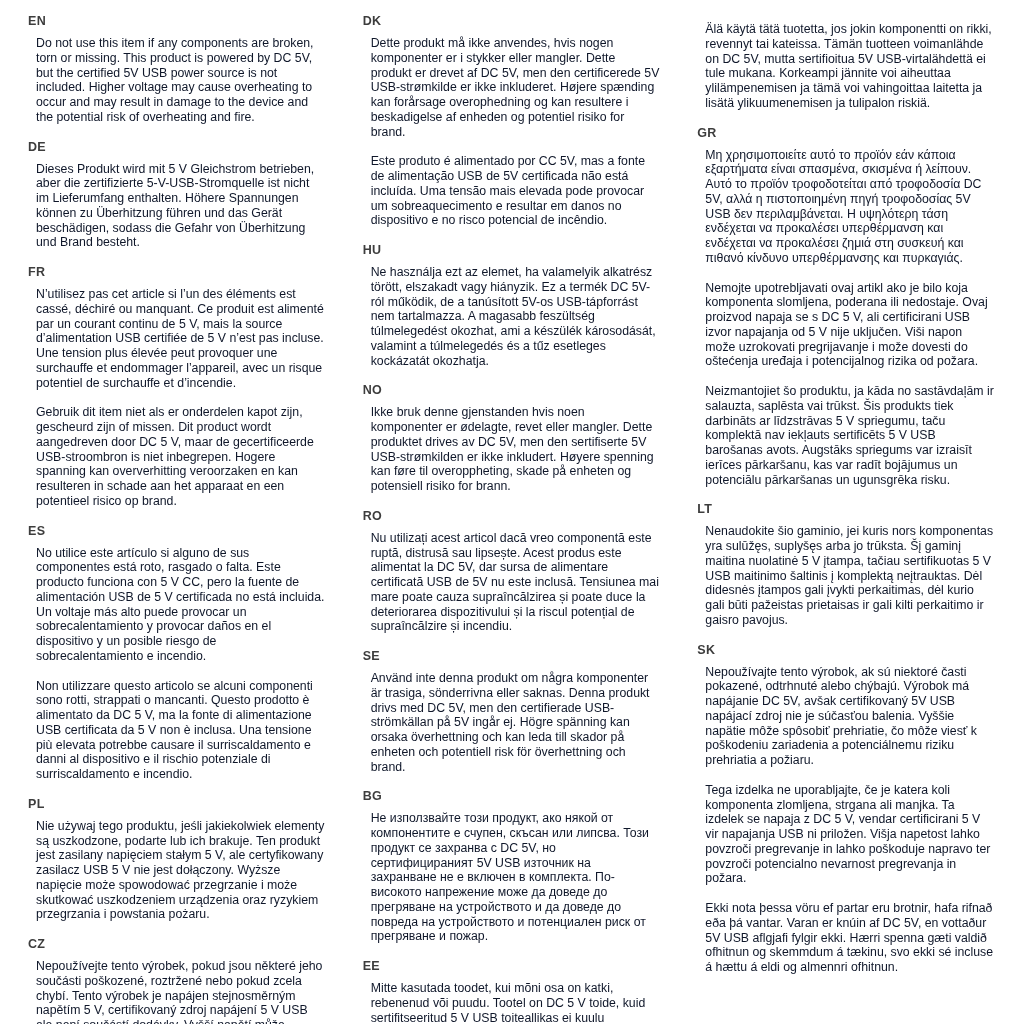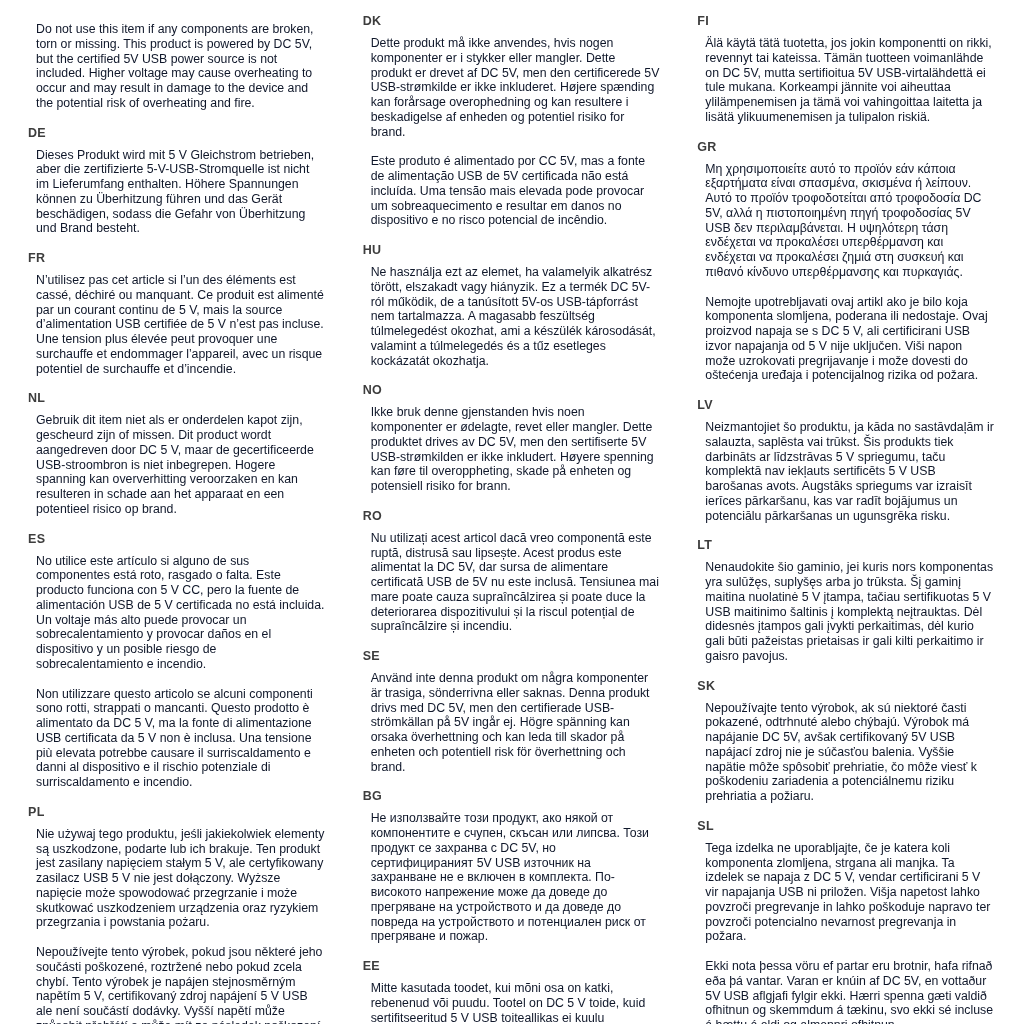--- a/index.html
+++ b/index.html
@@ -43,46 +43,47 @@
     color: #0f172a;
     text-align: left;
   }
 </style>
 </head>
 <body>
 
 <div class="doc">
     <div class="column">
       <div class="section">
+        <div class="lang">EN</div>
         <p class="text">Do not use this item if any components are broken, torn or missing. This product is powered by DC 5V, but the certified 5V USB power source is not included. Higher voltage may cause overheating to occur and may result in damage to the device and the potential risk of overheating and fire.</p>
       </div>
       <div class="section">
         <div class="lang">DE</div>
         <p class="text">Dieses Produkt wird mit 5 V Gleichstrom betrieben, aber die zertifizierte 5-V-USB-Stromquelle ist nicht im Lieferumfang enthalten. Höhere Spannungen können zu Überhitzung führen und das Gerät beschädigen, sodass die Gefahr von Überhitzung und Brand besteht.</p>
       </div>
       <div class="section">
         <div class="lang">FR</div>
         <p class="text">N’utilisez pas cet article si l’un des éléments est cassé, déchiré ou manquant. Ce produit est alimenté par un courant continu de 5 V, mais la source d’alimentation USB certifiée de 5 V n’est pas incluse. Une tension plus élevée peut provoquer une surchauffe et endommager l’appareil, avec un risque potentiel de surchauffe et d’incendie.</p>
       </div>
       <div class="section">
-        <div class="lang">NL</div>
         <p class="text">Gebruik dit item niet als er onderdelen kapot zijn, gescheurd zijn of missen. Dit product wordt aangedreven door DC 5 V, maar de gecertificeerde USB-stroombron is niet inbegrepen. Hogere spanning kan oververhitting veroorzaken en kan resulteren in schade aan het apparaat en een potentieel risico op brand.</p>
       </div>
       <div class="section">
         <div class="lang">ES</div>
         <p class="text">No utilice este artículo si alguno de sus componentes está roto, rasgado o falta. Este producto funciona con 5 V CC, pero la fuente de alimentación USB de 5 V certificada no está incluida. Un voltaje más alto puede provocar un sobrecalentamiento y provocar daños en el dispositivo y un posible riesgo de sobrecalentamiento e incendio.</p>
       </div>
       <div class="section">
         <p class="text">Non utilizzare questo articolo se alcuni componenti sono rotti, strappati o mancanti. Questo prodotto è alimentato da DC 5 V, ma la fonte di alimentazione USB certificata da 5 V non è inclusa. Una tensione più elevata potrebbe causare il surriscaldamento e danni al dispositivo e il rischio potenziale di surriscaldamento e incendio.</p>
       </div>
       <div class="section">
         <div class="lang">PL</div>
         <p class="text">Nie używaj tego produktu, jeśli jakiekolwiek elementy są uszkodzone, podarte lub ich brakuje. Ten produkt jest zasilany napięciem stałym 5 V, ale certyfikowany zasilacz USB 5 V nie jest dołączony. Wyższe napięcie może spowodować przegrzanie i może skutkować uszkodzeniem urządzenia oraz ryzykiem przegrzania i powstania pożaru.</p>
       </div>
       <div class="section">
+        <div class="lang">CZ</div>
         <p class="text">Nepoužívejte tento výrobek, pokud jsou některé jeho součásti poškozené, roztržené nebo pokud zcela chybí. Tento výrobek je napájen stejnosměrným napětím 5 V, certifikovaný zdroj napájení 5 V USB ale není součástí dodávky. Vyšší napětí může způsobit přehřátí a může mít za následek poškození zařízení a vést k potenciálnímu riziku přehřátí a požáru.</p>
       </div>
     </div>
     <div class="column">
       <div class="section">
         <div class="lang">DK</div>
         <p class="text">Dette produkt må ikke anvendes, hvis nogen komponenter er i stykker eller mangler. Dette produkt er drevet af DC 5V, men den certificerede 5V USB-strømkilde er ikke inkluderet. Højere spænding kan forårsage overophedning og kan resultere i beskadigelse af enheden og potentiel risiko for brand.</p>
       </div>
       <div class="section">
         <p class="text">Este produto é alimentado por CC 5V, mas a fonte de alimentação USB de 5V certificada não está incluída. Uma tensão mais elevada pode provocar um sobreaquecimento e resultar em danos no dispositivo e no risco potencial de incêndio.</p>
@@ -107,43 +108,40 @@
         <div class="lang">BG</div>
         <p class="text">Не използвайте този продукт, ако някой от компонентите е счупен, скъсан или липсва. Този продукт се захранва с DC 5V, но сертифицираният 5V USB източник на захранване не е включен в комплекта. По-високото напрежение може да доведе до прегряване на устройството и да доведе до повреда на устройството и потенциален риск от прегряване и пожар.</p>
       </div>
       <div class="section">
         <div class="lang">EE</div>
         <p class="text">Mitte kasutada toodet, kui mõni osa on katki, rebenenud või puudu. Tootel on DC 5 V toide, kuid sertifitseeritud 5 V USB toiteallikas ei kuulu komplekti. Kõrgem pinge võib põhjustada ülekuumenemist ja kahjustada seadet, viies ülekuumenemise ja tulekahju ohuni.</p>
       </div>
     </div>
     <div class="column">
       <div class="section">
-        <div class="lang">FI</div>
         <p class="text">Älä käytä tätä tuotetta, jos jokin komponentti on rikki, revennyt tai kateissa. Tämän tuotteen voimanlähde on DC 5V, mutta sertifioitua 5V USB-virtalähdettä ei tule mukana. Korkeampi jännite voi aiheuttaa ylilämpenemisen ja tämä voi vahingoittaa laitetta ja lisätä ylikuumenemisen ja tulipalon riskiä.</p>
       </div>
       <div class="section">
         <div class="lang">GR</div>
         <p class="text">Μη χρησιμοποιείτε αυτό το προϊόν εάν κάποια εξαρτήματα είναι σπασμένα, σκισμένα ή λείπουν. Αυτό το προϊόν τροφοδοτείται από τροφοδοσία DC 5V, αλλά η πιστοποιημένη πηγή τροφοδοσίας 5V USB δεν περιλαμβάνεται. Η υψηλότερη τάση ενδέχεται να προκαλέσει υπερθέρμανση και ενδέχεται να προκαλέσει ζημιά στη συσκευή και πιθανό κίνδυνο υπερθέρμανσης και πυρκαγιάς.</p>
       </div>
       <div class="section">
         <p class="text">Nemojte upotrebljavati ovaj artikl ako je bilo koja komponenta slomljena, poderana ili nedostaje. Ovaj proizvod napaja se s DC 5 V, ali certificirani USB izvor napajanja od 5 V nije uključen. Viši napon može uzrokovati pregrijavanje i može dovesti do oštećenja uređaja i potencijalnog rizika od požara.</p>
       </div>
       <div class="section">
-        <div class="lang">LV</div>
         <p class="text">Neizmantojiet šo produktu, ja kāda no sastāvdaļām ir salauzta, saplēsta vai trūkst. Šis produkts tiek darbināts ar līdzstrāvas 5 V spriegumu, taču komplektā nav iekļauts sertificēts 5 V USB barošanas avots. Augstāks spriegums var izraisīt ierīces pārkaršanu, kas var radīt bojājumus un potenciālu pārkaršanas un ugunsgrēka risku.</p>
       </div>
       <div class="section">
         <div class="lang">LT</div>
         <p class="text">Nenaudokite šio gaminio, jei kuris nors komponentas yra sulūžęs, suplyšęs arba jo trūksta. Šį gaminį maitina nuolatinė 5 V įtampa, tačiau sertifikuotas 5 V USB maitinimo šaltinis į komplektą neįtrauktas. Dėl didesnės įtampos gali įvykti perkaitimas, dėl kurio gali būti pažeistas prietaisas ir gali kilti perkaitimo ir gaisro pavojus.</p>
       </div>
       <div class="section">
         <div class="lang">SK</div>
         <p class="text">Nepoužívajte tento výrobok, ak sú niektoré časti pokazené, odtrhnuté alebo chýbajú. Výrobok má napájanie DC 5V, avšak certifikovaný 5V USB napájací zdroj nie je súčasťou balenia. Vyššie napätie môže spôsobiť prehriatie, čo môže viesť k poškodeniu zariadenia a potenciálnemu riziku prehriatia a požiaru.</p>
       </div>
       <div class="section">
-        <div class="lang">SL</div>
         <p class="text">Tega izdelka ne uporabljajte, če je katera koli komponenta zlomljena, strgana ali manjka. Ta izdelek se napaja z DC 5 V, vendar certificirani 5 V vir napajanja USB ni priložen. Višja napetost lahko povzroči pregrevanje in lahko poškoduje napravo ter povzroči potencialno nevarnost pregrevanja in požara.</p>
       </div>
       <div class="section">
         <p class="text">Ekki nota þessa vöru ef partar eru brotnir, hafa rifnað eða þá vantar. Varan er knúin af DC 5V, en vottaður 5V USB aflgjafi fylgir ekki. Hærri spenna gæti valdið ofhitnun og skemmdum á tækinu, svo ekki sé incluse á hættu á eldi og almennri ofhitnun.</p>
       </div>
     </div>
   </div>
 
 </body></html>

